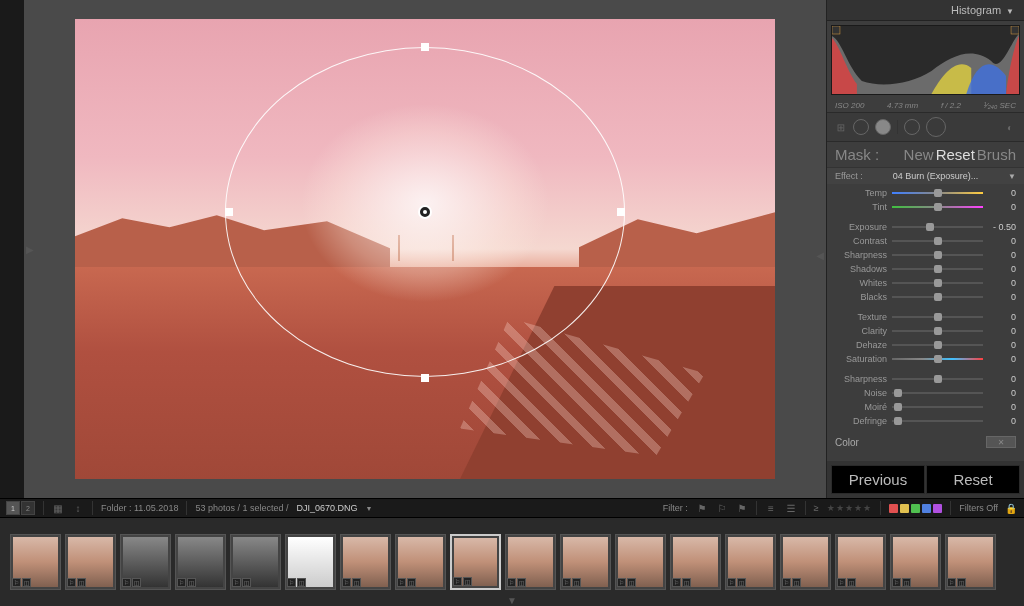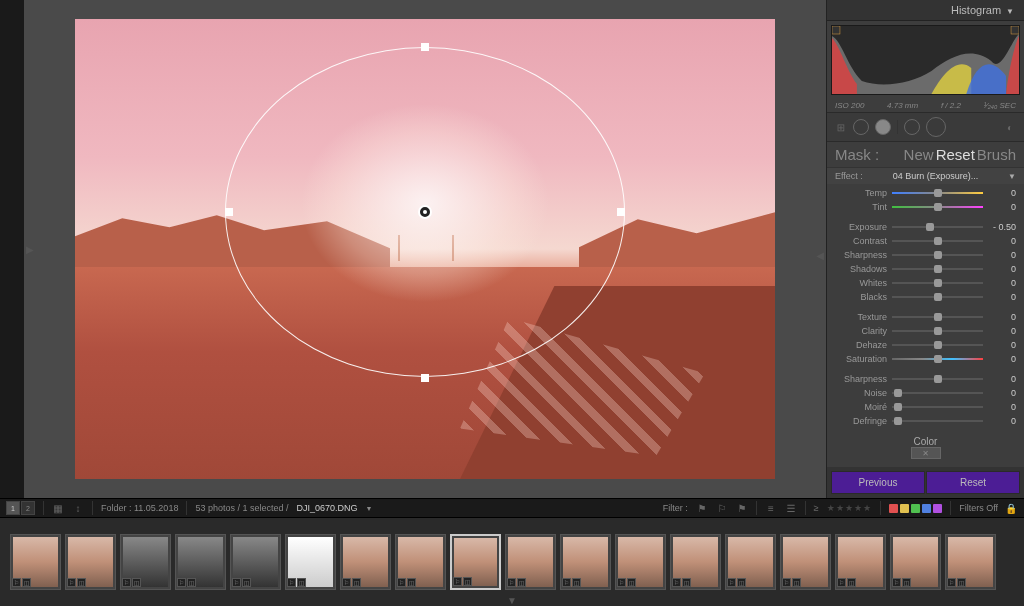--- a/index.html
+++ b/index.html
@@ -43,25 +43,25 @@
 .slider-row { display: flex; align-items: center; height: 14px; gap: 5px; }
 .slider-row .lbl { width: 52px; text-align: right; color: #999; font-size: 9px; }
 .slider-row .track-wrap { flex: 1; position: relative; height: 10px; }
 .slider-row .track { position: absolute; left: 0; right: 0; top: 4px; height: 2px; background: #555; }
 .slider-row .thumb { position: absolute; top: 1px; width: 8px; height: 8px; background: #999; border-radius: 2px; transform: translateX(-50%); cursor: pointer; }
 .slider-row .val { width: 28px; text-align: right; color: #ccc; font-size: 9px; }
 .slider-group-gap { height: 6px; }
 .track.temp { background: linear-gradient(90deg,#4080ff,#888,#ffcc40); }
 .track.tint { background: linear-gradient(90deg,#40c040,#888,#ff40ff); }
 .track.sat { background: linear-gradient(90deg,#666,#888,#40c0ff,#ff4040); }
-.color-row { display: flex; justify-content: space-between; align-items: center; padding: 6px 8px; flex-direction: column; }
+.color-row { display: flex; justify-content: space-between; align-items: center; padding: 6px 8px; }
 .color-swatch { width: 30px; height: 12px; border: 1px solid #666; background: #555; position: relative; }
 .color-swatch::after { content:'✕'; position:absolute; left:50%; top:50%; transform:translate(-50%,-50%); color:#888; font-size:8px; }
 .btn-row { display: flex; gap: 1px; padding: 4px; background: #333; margin-top: auto; }
-.btn-row button { flex: 1; background: #4c1d95; border: 1px solid #2a2a2a; color: #bbb; padding: 5px 0; font-size: 10px; cursor: pointer; }
+.btn-row button { flex: 1; background: #000000; border: 1px solid #2a2a2a; color: #bbb; padding: 5px 0; font-size: 15px; cursor: pointer; }
 
 .toolbar { height: 20px; background: #1a1a1a; display: flex; align-items: center; padding: 0 6px; gap: 8px; font-size: 9px; color: #888; border-top: 1px solid #000; border-bottom: 1px solid #000; }
 .tb-seg { display:flex; gap:1px; }
 .tb-btn { width:14px; height:14px; background:#333; border:1px solid #444; display:inline-flex; align-items:center; justify-content:center; font-size:7px; color:#888; cursor:pointer; }
 .tb-btn.active { background:#555; color:#ccc; }
 .tb-sep { width:1px; height:14px; background:#333; }
 .tb-icon { width:12px; height:12px; color:#666; cursor:pointer; display:inline-flex; align-items:center; justify-content:center; font-size:10px; }
 .tb-text { color:#888; white-space:nowrap; }
 .tb-stars { color:#444; letter-spacing:1px; cursor:pointer; }
 .tb-colors { display:flex; gap:2px; }

